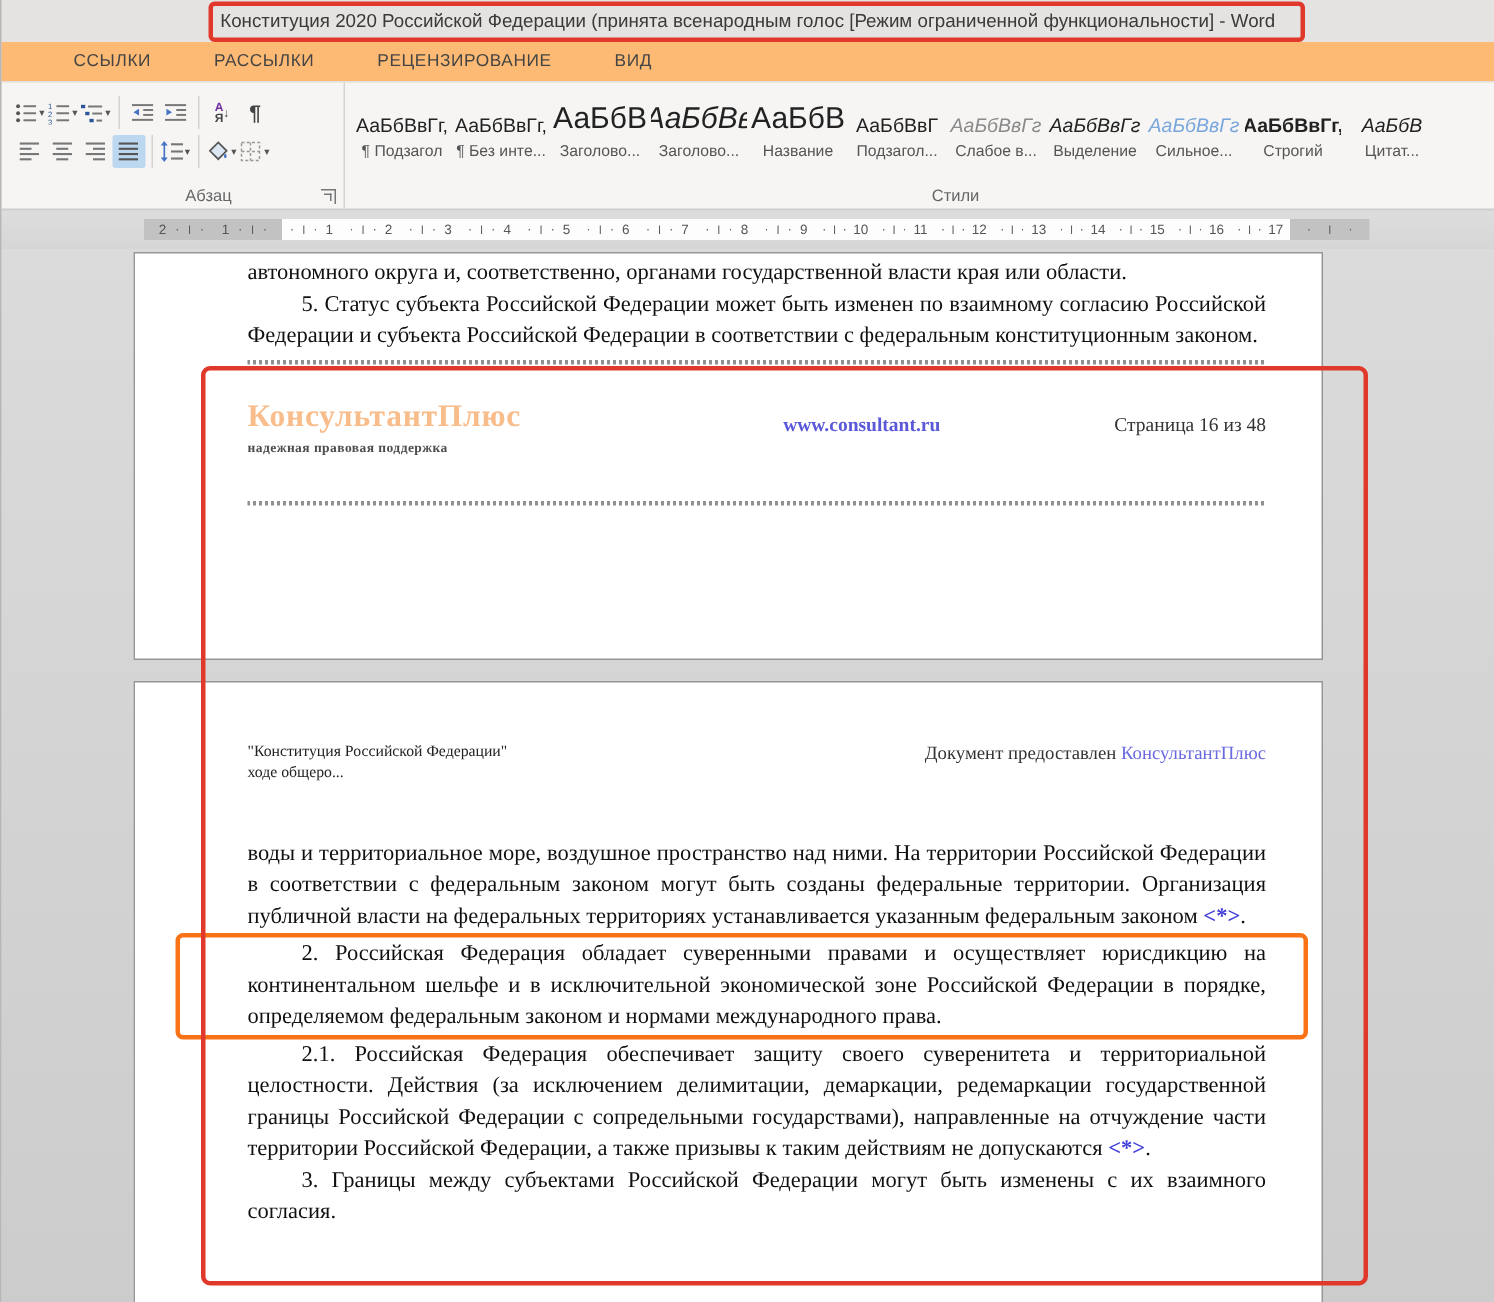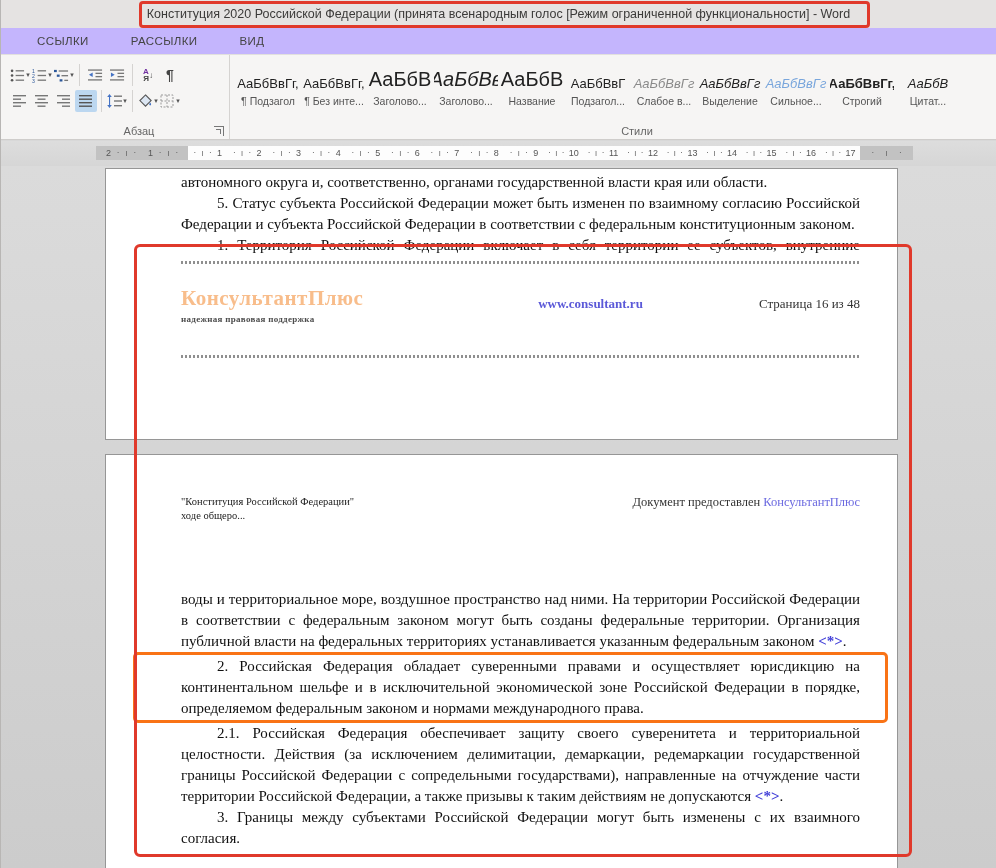--- a/index.html
+++ b/index.html
@@ -6,22 +6,22 @@
   html,body { width:996px; height:868px; }
   body { font-family:"Liberation Sans", sans-serif; overflow:hidden; }
   #root { position:relative; width:996px; height:868px; background:#d8d8d8; overflow:hidden; border-left:1px solid #b8b6b4; }
 
   
   .titlebar { position:absolute; top:0; left:0; right:0; height:28px; background:#e5e3e2;
               display:flex; align-items:center; justify-content:center; }
   .titlebar .title { font-size:12.5px; color:#3b3a39; white-space:nowrap; }
 
   
-  .tabs-row { position:absolute; top:28px; left:0; right:0; height:27px; background:#c4b5fd;
-              display:flex; align-items:center; padding-left:15px; border-bottom:1px solid #e2e0de; }
+  .tabs-row { position:absolute; top:28px; left:0; right:0; height:27px; background:#fdba74;
+              display:flex; align-items:center; padding-left:27px; border-bottom:1px solid #e2e0de; }
   .tab { padding:0 21px; font-size:11.5px; color:#444; letter-spacing:.4px; line-height:26px; cursor:default; }
 
   
   .ribbon { position:absolute; top:55px; left:0; right:0; height:85px; background:#f6f5f4;
             border-bottom:1px solid #cfcdcb; display:flex; }
   .group { position:relative; height:100%; }
   .group-label { position:absolute; bottom:2px; left:0; right:0; text-align:center;
                  font-size:11px; color:#666;padding-left:48px; }
   .launcher { position:absolute; bottom:3px; right:5px; width:10px; height:10px;
               border-left:1px solid #777; border-bottom:1px solid #777; transform:rotate(180deg);
@@ -64,21 +64,21 @@
            color:#555; min-width:0; }
   .r-margin .rcell { flex:0 0 42px; }
   .r-margin.right .rcell { flex:1; }
   .rt { font-size:8px; line-height:14px; }
   .rtl { font-size:8px; line-height:14px; transform:scaleY(.75); }
   .rnum { font-size:9px; line-height:14px; }
 
   
   .doc { position:absolute; top:166px; left:0; right:0; bottom:0;
          background:linear-gradient(180deg,#dbdbdb,#cccccc); overflow:hidden; }
-  .page { position:absolute; left:104px; width:793px; background:#fff;
+  .page { position:absolute; left:88px; width:793px; background:#fff;
           border:1px solid #969696; font-family:"Liberation Serif", serif; color:#101010; }
   .page1 { top:2px; height:272px; padding:3px 37px 0 75px; }
   .page2 { top:288px; height:590px; padding:40px 37px 0 75px; }
   .doc p { font-size:15px; line-height:21px; text-align:justify; }
   .indent { text-indent:36px; }
   .force-just { text-align-last:justify; }
   .doc h2 { font-size:15px; font-weight:bold; text-align:center; margin:6px 0 14px; }
   .dotline { height:3px; background:repeating-linear-gradient(90deg,#8f8f8f 0 2px,#ffffff 2px 4px); }
   .dot1 { margin-top:5px; }
   .dot2 { margin-top:31px; }
@@ -88,21 +88,21 @@
   .logo { font-size:21px; font-weight:bold; color:#f8bd8b; letter-spacing:.5px; white-space:nowrap; }
   .tagline { font-size:9px; font-weight:bold; color:#4d4d4d; letter-spacing:.3px; margin-top:3px; }
   .pf-url { flex:1; text-align:center; font-family:"Liberation Serif", serif; font-weight:bold;
             font-size:13px; color:#5b59d8; margin-top:10px; cursor:pointer; }
   .pf-page { width:150px; text-align:right; font-size:13px; color:#333; margin-top:10px; }
 
   .p2-header { display:flex; justify-content:space-between; align-items:flex-start; }
   .p2h-left { width:490px; font-size:10.5px; line-height:14px; color:#222; }
   .p2h-right { font-size:12.5px; color:#333; white-space:nowrap; }
   .link-blue { color:#6b69e0; cursor:pointer; }
-  .p2-body { margin-top:66px; }
+  .p2-body { margin-top:36px; }
   .star { color:#4340d8; font-weight:bold; }
 
   
   .red-wrap { border:3px solid #f97316; border-radius:5px;
               margin:0 -28px 0 -48px; padding:1px 25px 1px 45px; }
 
   
   .anno { position:absolute; border:3px solid #e0392b; border-radius:4px; pointer-events:none; z-index:20; }
   .anno-title { left:138px; top:1px; width:731px; height:27px; }
   .anno-big { left:133px; top:78px; width:778px; height:613px; border-radius:6px; }
@@ -113,20 +113,21 @@
 <div id="root">
 
   <div class="titlebar">
     <span class="title">Конституция 2020  Российской Федерации  (принята всенародным голос [Режим ограниченной функциональности] - Word</span>
   </div>
   <div class="anno anno-title"></div>
 
   <div class="tabs-row">
     <span class="tab">ССЫЛКИ</span>
     <span class="tab">РАССЫЛКИ</span>
+    <span class="tab">РЕЦЕНЗИРОВАНИЕ</span>
     <span class="tab">ВИД</span>
   </div>
 
   <div class="ribbon">
 
     <div class="group g-par">
       <div class="icon-row">
         <div class="btn">
           <svg width="15" height="15" viewBox="0 0 16 16" fill="#555">
             <circle cx="2.2" cy="3" r="1.4"></circle>
@@ -435,21 +436,20 @@
           </span>
         </div>
     </div>
   </div>
 
   <div class="doc">
 
     <div class="page page1">
       <p>автономного округа и, соответственно, органами государственной власти края или области.</p>
       <p class="indent">5. Статус субъекта Российской Федерации может быть изменен по взаимному согласию Российской Федерации и субъекта Российской Федерации в соответствии с федеральным конституционным законом.</p>
-      <p class="indent force-just">1. Территория Российской Федерации включает в себя территории ее субъектов, внутренние</p>
       <div class="dotline dot1"></div>
       <div class="pfooter">
         <div class="pf-left">
           <div class="logo">КонсультантПлюс</div>
           <div class="tagline">надежная правовая поддержка</div>
         </div>
         <div class="pf-url">www.consultant.ru</div>
         <div class="pf-page">Страница 16 из 48</div>
       </div>
       <div class="dotline dot2"></div>

